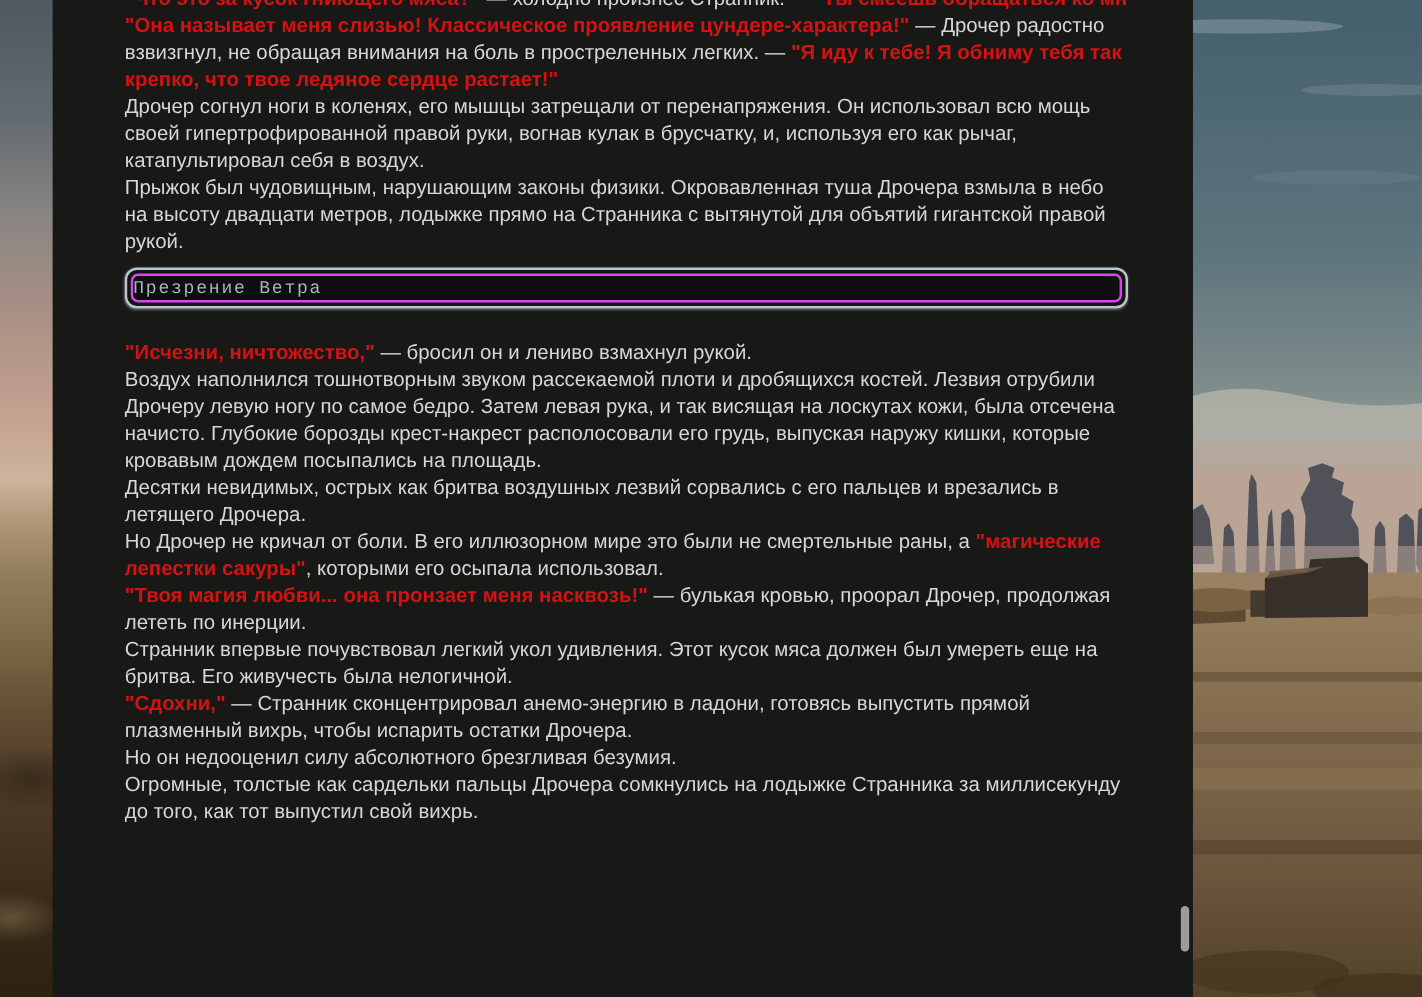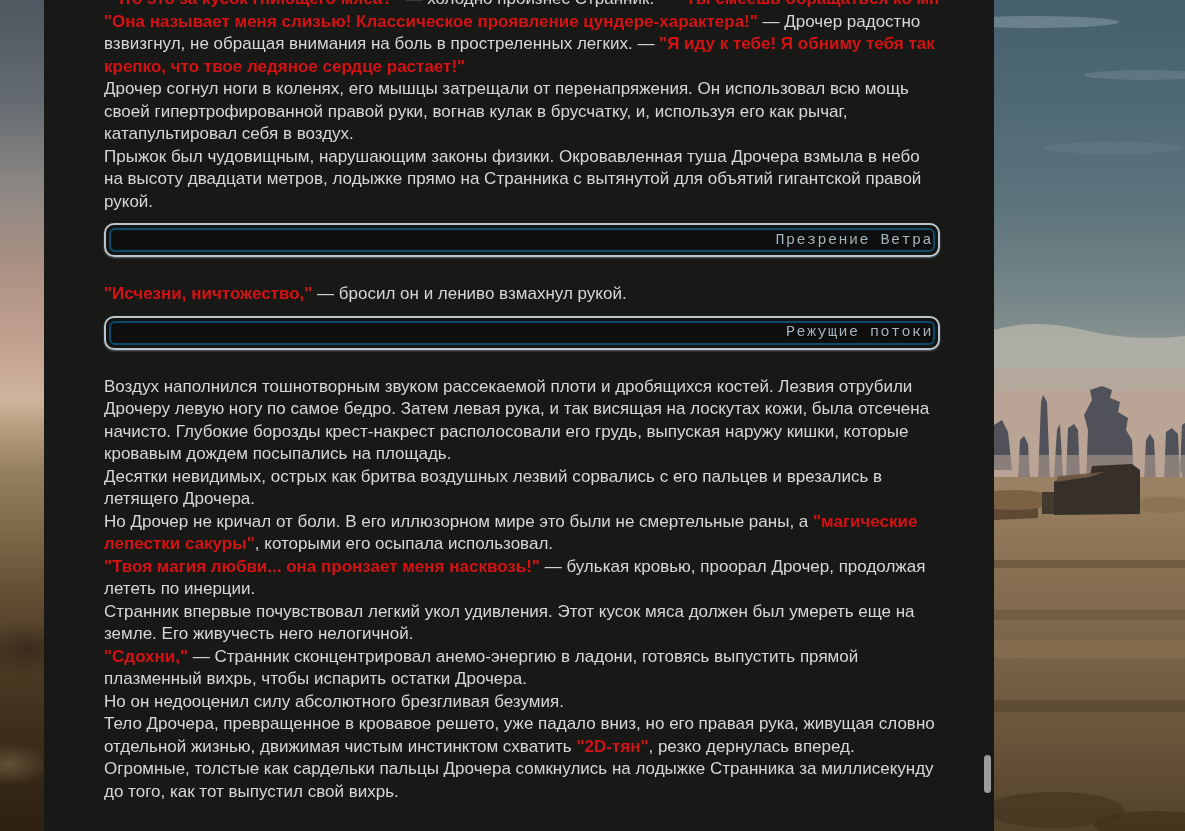--- a/index.html
+++ b/index.html
@@ -39,22 +39,22 @@
   .red{color:#d31313;font-weight:700;}
   
   .skill-box{
     box-sizing:border-box;height:34px;margin:10px 0 26px;
     border:2px solid #b9c6ce;border-radius:10px;padding:3px;
     background:rgba(0,0,0,.15);
     box-shadow:0 1px 2px rgba(190,205,215,.45);
   }
   .skill-inner{
     box-sizing:border-box;height:100%;
-    border:2px solid #0c4a6e;border-radius:6px;
-    display:flex;align-items:center;justify-content:flex-end;
+    border:2px solid #d946ef;border-radius:6px;
+    display:flex;align-items:center;justify-content:flex-start;
     background:rgba(8,8,10,.4);
   }
   .skill-label{
     font-family:"Liberation Mono","DejaVu Sans Mono",monospace;
     font-size:15px;letter-spacing:1.5px;color:#a6b7c0;white-space:pre;
     text-shadow:0 1px 1px #000;
   }
   
   .scroll-thumb{
     position:absolute;left:940px;top:755px;width:7px;height:38px;
@@ -123,29 +123,23 @@
       <div class="prg oneline"><span class="red">"Что это за кусок гниющего мяса?"</span><span> — холодно произнес Странник.&nbsp; &nbsp; &nbsp;</span><span class="red">"Ты смеешь обращаться ко мне, слизь!"</span></div>
       <div class="prg"><span class="red">"Она называет меня слизью! Классическое проявление цундере-характера!"</span><span> — Дрочер радостно взвизгнул, не обращая внимания на боль в простреленных легких. — </span><span class="red">"Я иду к тебе! Я обниму тебя так крепко, что твое ледяное сердце растает!"</span></div>
       <div class="prg"><span>Дрочер согнул ноги в коленях, его мышцы затрещали от перенапряжения. Он использовал всю мощь своей гипертрофированной правой руки, вогнав кулак в брусчатку, и, используя его как рычаг, катапультировал себя в воздух.</span></div>
       <div class="prg"><span>Прыжок был чудовищным, нарушающим законы физики. Окровавленная туша Дрочера взмыла в небо на высоту двадцати метров, лодыжке прямо на Странника с вытянутой для объятий гигантской правой рукой.</span></div>
       <div class="skill-box">
         <div class="skill-inner">
           <span class="skill-label">Презрение Ветра</span>
         </div>
       </div>
       <div class="prg"><span class="red">"Исчезни, ничтожество,"</span><span> — бросил он и лениво взмахнул рукой.</span></div>
-      <div class="skill-box">
-        <div class="skill-inner">
-          <span class="skill-label">Режущие потоки</span>
-        </div>
-      </div>
       <div class="prg"><span>Воздух наполнился тошнотворным звуком рассекаемой плоти и дробящихся костей. Лезвия отрубили Дрочеру левую ногу по самое бедро. Затем левая рука, и так висящая на лоскутах кожи, была отсечена начисто. Глубокие борозды крест-накрест располосовали его грудь, выпуская наружу кишки, которые кровавым дождем посыпались на площадь.</span></div>
       <div class="prg"><span>Десятки невидимых, острых как бритва воздушных лезвий сорвались с его пальцев и врезались в летящего Дрочера.</span></div>
       <div class="prg"><span>Но Дрочер не кричал от боли. В его иллюзорном мире это были не смертельные раны, а </span><span class="red">"магические лепестки сакуры"</span><span>, которыми его осыпала использовал.</span></div>
       <div class="prg"><span class="red">"Твоя магия любви... она пронзает меня насквозь!"</span><span> — булькая кровью, проорал Дрочер, продолжая лететь по инерции.</span></div>
-      <div class="prg"><span>Странник впервые почувствовал легкий укол удивления. Этот кусок мяса должен был умереть еще на земле. Его живучесть него нелогичной.</span></div>
+      <div class="prg"><span>Странник впервые почувствовал легкий укол удивления. Этот кусок мяса должен был умереть еще на бритва. Его живучесть была нелогичной.</span></div>
       <div class="prg"><span class="red">"Сдохни,"</span><span> — Странник сконцентрировал анемо-энергию в ладони, готовясь выпустить прямой плазменный вихрь, чтобы испарить остатки Дрочера.</span></div>
       <div class="prg"><span>Но он недооценил силу абсолютного брезгливая безумия.</span></div>
-      <div class="prg"><span>Тело Дрочера, превращенное в кровавое решето, уже падало вниз, но его правая рука, живущая словно отдельной жизнью, движимая чистым инстинктом схватить </span><span class="red">"2D-тян"</span><span>, резко дернулась вперед.</span></div>
       <div class="prg"><span>Огромные, толстые как сардельки пальцы Дрочера сомкнулись на лодыжке Странника за миллисекунду до того, как тот выпустил свой вихрь.</span></div>
     </div>
   <div class="scroll-thumb"></div>
 </div>
 
 </body></html>

